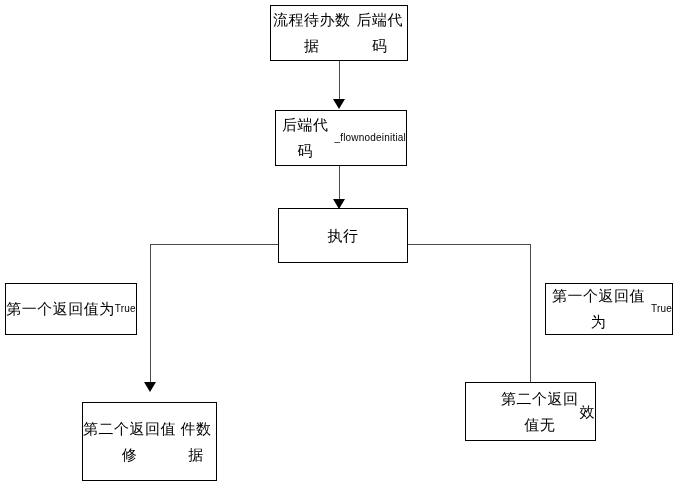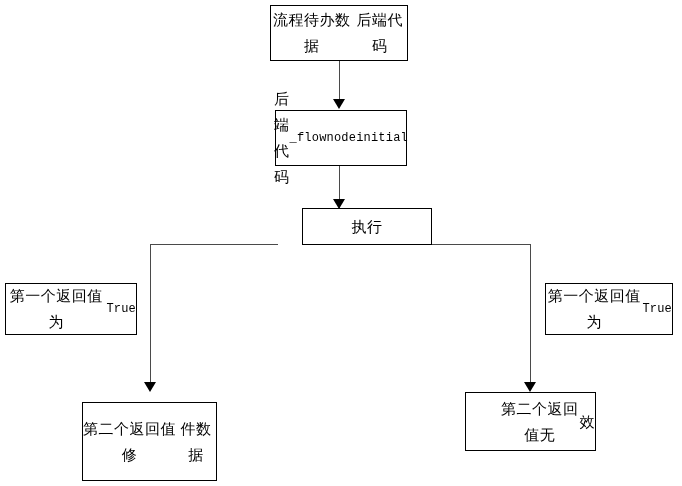--- a/index.html
+++ b/index.html
@@ -31,22 +31,22 @@
     white-space: pre-line;
     z-index: 3;
   }
   .node .line-cn {
     display: block;
     font-family: "DejaVu Sans", sans-serif;
     letter-spacing: 0.5px;
   }
   .node .line-latin {
     display: block;
-    font-family: Liberation Mono, monospace;
-    font-size: 12px;
+    font-family: Liberation Sans, sans-serif;
+    font-size: 10px;
     letter-spacing: 0.2px;
   }
   
   .conn-v {
     position: absolute;
     width: 1px;
     background: #4a4a4a;
     z-index: 1;
   }
   .conn-h {
@@ -79,21 +79,21 @@
   <div class="arrow-down" style="left:333px; top:99px;"></div>
 
   <div class="node" style="left:275px; top:110px; width:132px; height:56px;">
     <span class="line-cn">后端代码</span>
     <span class="line-latin">_flownodeinitial</span>
   </div>
 
   <div class="conn-v" style="left:339px; top:166px; height:42px;"></div>
   <div class="arrow-down" style="left:333px; top:199px;"></div>
 
-  <div class="node" style="left:278px; top:208px; width:130px; height:37px;margin-left:24px;">
+  <div class="node" style="left:278px; top:208px; width:130px; height:55px;">
     <span class="line-cn">执行</span>
   </div>
 
   <div class="conn-h" style="left:150px; top:244px; width:128px;"></div>
   <div class="conn-v" style="left:150px; top:244px; height:140px;"></div>
   <div class="arrow-down" style="left:144px; top:382px;"></div>
 
   <div class="conn-h" style="left:408px; top:244px; width:122px;"></div>
   <div class="conn-v" style="left:530px; top:244px; height:140px;"></div>
   <div class="arrow-down" style="left:524px; top:382px;"></div>
@@ -106,18 +106,18 @@
   <div class="node" style="left:545px; top:283px; width:128px; height:52px;">
     <span class="line-cn">第一个返回值为</span>
     <span class="line-latin">True</span>
   </div>
 
   <div class="node" style="left:82px; top:402px; width:135px; height:79px;justify-content:flex-end;">
     <span class="line-cn">第二个返回值修</span>
     <span class="line-cn">件数据</span>
   </div>
 
-  <div class="node" style="left:465px; top:392px; width:131px; height:59px;padding-left:34px;">
+  <div class="node" style="left:465px; top:382px; width:131px; height:59px;padding-left:34px;">
     <span class="line-cn">第二个返回值无</span>
     <span class="line-cn">效</span>
   </div>
 
 </div>
 
 </body></html>

